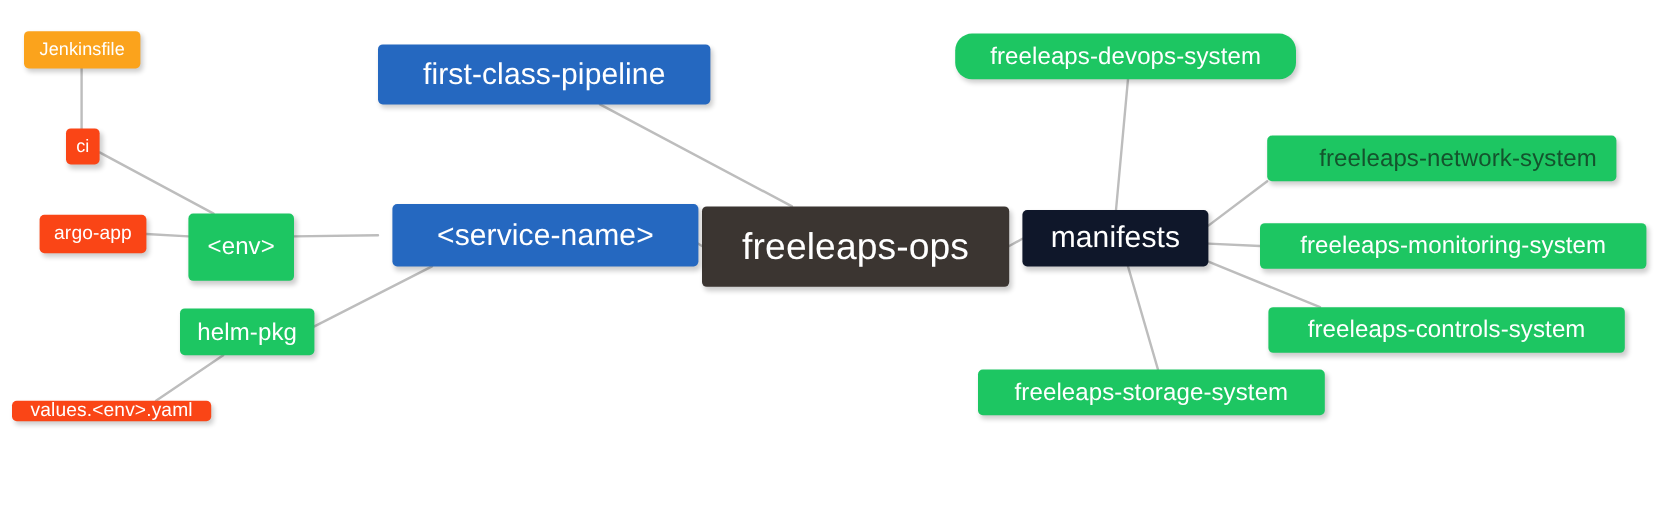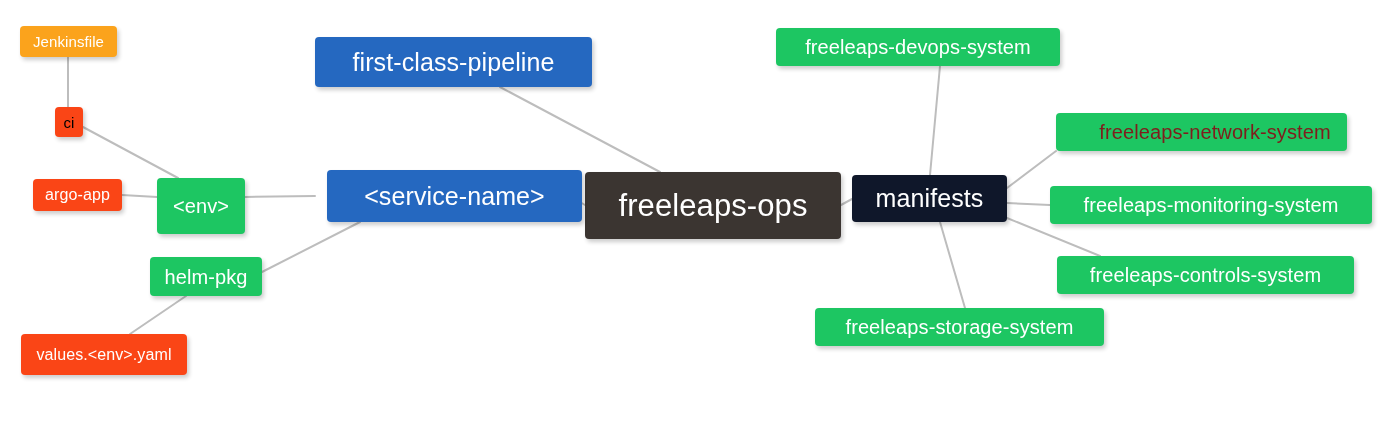--- a/index.html
+++ b/index.html
@@ -75,33 +75,33 @@
       </div>
       <div class="node" style="left: 157px; top: 178px; width: 88px; height: 56px; background: rgb(29, 198, 98); font-size: 20px; color: rgb(255, 255, 255);">
         <span>&lt;env&gt;</span>
       </div>
       <div class="node" style="left: 150px; top: 257px; width: 112px; height: 39px; background: rgb(29, 198, 98); font-size: 20px; color: rgb(255, 255, 255);">
         <span>helm-pkg</span>
       </div>
       <div class="node" style="left: 33px; top: 179px; width: 89px; height: 32px; background: rgb(250, 69, 22); font-size: 16px; color: rgb(255, 255, 255);">
         <span>argo-app</span>
       </div>
-      <div class="node" style="left: 55px; top: 107px; width: 28px; height: 30px; background: rgb(250, 69, 22); font-size: 15px; color: #000000;">
+      <div class="node" style="left: 55px; top: 107px; width: 28px; height: 30px; background: rgb(250, 69, 22); font-size: 15px; color: #ffffff;">
         <span>ci</span>
       </div>
       <div class="node" style="left: 20px; top: 26px; width: 97px; height: 31px; background: rgb(251, 163, 28); font-size: 15px; color: rgb(255, 255, 255);">
         <span>Jenkinsfile</span>
       </div>
-      <div class="node" style="left: 10px; top: 334px; width: 166px; height: 41px; background: rgb(250, 69, 22); font-size: 16px; color: rgb(255, 255, 255); margin-left: 11px;">
+      <div class="node" style="left: 10px; top: 334px; width: 166px; height: 17px; background: rgb(250, 69, 22); font-size: 16px; color: rgb(255, 255, 255);">
         <span>values.&lt;env&gt;.yaml</span>
       </div>
-      <div class="node" style="left: 776px; top: 28px; width: 284px; height: 38px; background: rgb(29, 198, 98); font-size: 20px; color: rgb(255, 255, 255);">
+      <div class="node" style="left: 796px; top: 28px; width: 284px; height: 38px; background: rgb(29, 198, 98); font-size: 20px; color: rgb(255, 255, 255); border-radius: 14px;">
         <span>freeleaps-devops-system</span>
       </div>
-      <div class="node" style="left: 1056px; top: 113px; width: 291px; height: 38px; background: rgb(29, 198, 98); font-size: 20px; color: #7f1d1d; padding-left: 36px;">
+      <div class="node" style="left: 1056px; top: 113px; width: 291px; height: 38px; background: rgb(29, 198, 98); font-size: 20px; color: #14532d; padding-left: 36px;">
         <span>freeleaps-network-system</span>
       </div>
       <div class="node" style="left: 1050px; top: 186px; width: 322px; height: 38px; background: rgb(29, 198, 98); font-size: 20px; color: rgb(255, 255, 255);">
         <span>freeleaps-monitoring-system</span>
       </div>
       <div class="node" style="left: 1057px; top: 256px; width: 297px; height: 38px; background: rgb(29, 198, 98); font-size: 20px; color: rgb(255, 255, 255);">
         <span>freeleaps-controls-system</span>
       </div>
       <div class="node" style="left: 815px; top: 308px; width: 289px; height: 38px; background: rgb(29, 198, 98); font-size: 20px; color: rgb(255, 255, 255);">
         <span>freeleaps-storage-system</span>

